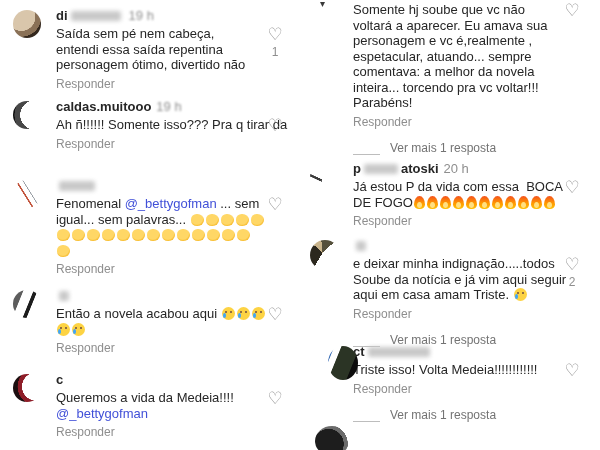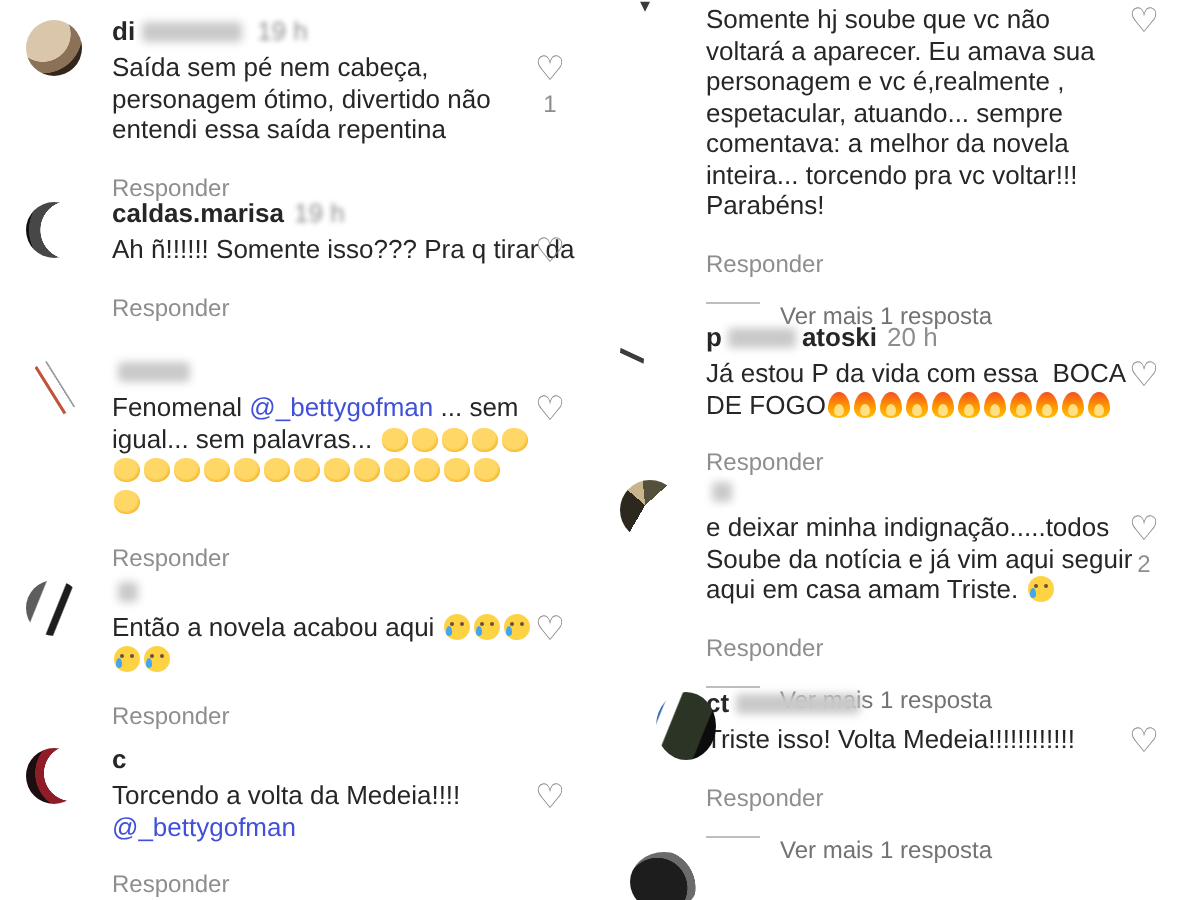--- a/index.html
+++ b/index.html
@@ -30,22 +30,22 @@
          background:radial-gradient(circle at 40% 60%,#1d1d1d 0 55%,#6b6b6b 56% 70%,#fff 71%);}
   .c1-1 .comment-body{margin-left:-28px;padding-left:28px;} 
   .header{font-size:13px;line-height:16px;color:#262626;min-height:6px;margin-bottom:2px;}
   .uname{font-weight:700;color:#262626;}
   .mask{display:inline-block;height:10px;border-radius:2px;background:#c9c9c9;
         filter:blur(2px);vertical-align:-1px;margin:0 3px;}
   .time{color:#8e8e8e;margin-left:5px;font-weight:400;}
   .time.blur{filter:blur(1.3px);}
   .text{font-size:13px;line-height:15.5px;color:#262626;white-space:pre;}
   .mention{color:#4150d8;}
-  .reply{margin-top:14px;font-size:12px;color:#8e8e8e;cursor:pointer;}
-  .viewmore{margin-top:12px;font-size:12px;color:#737373;cursor:pointer;display:flex;align-items:flex-start;}
+  .reply{margin-top:4px;font-size:12px;color:#8e8e8e;cursor:pointer;}
+  .viewmore{margin-top:12px;font-size:12px;color:#737373;cursor:pointer;display:flex;align-items:flex-end;}
   .vm-line{display:inline-block;width:27px;height:1px;background:#bdbdbd;margin-right:10px;}
   .like{position:absolute;right:12px;top:18px;display:flex;flex-direction:column;align-items:center;width:18px;}
   .no-header .like{top:0px;}
   .heart{font-size:17px;line-height:17px;color:#8e8e8e;cursor:pointer;}
   .like-count{font-size:12px;color:#8e8e8e;margin-top:2px;}
   .marker{position:absolute;left:10px;top:-4px;font-size:10px;color:#3a3a3a;}
   
   .em{display:inline-block;vertical-align:-2px;margin:0 1px;position:relative;}
   .em.clap{width:13px;height:12px;border-radius:46% 54% 52% 48%;
            background:radial-gradient(circle at 45% 38%,#ffd766 0 55%,#f0a500 85%);}
@@ -63,36 +63,36 @@
 <body>
 
 <div class="col col0">
   <div class="comment c0-0">
 
     <span class="avatar av-l1"></span>
     <div class="comment-body">
       <div class="header">
         <span class="uname">di</span><span class="mask" style="display: inline-block; width: 50px;"></span><span class="time blur" style="display: inline;">19 h</span>
       </div>
-      <div class="text"><div class="line"><span>Saída sem pé nem cabeça,</span></div><div class="line"><span>personagem ótimo, divertido não</span></div><div class="line"><span>entendi essa saída repentina</span></div></div>
+      <div class="text"><div class="line"><span>Saída sem pé nem cabeça,</span></div><div class="line"><span>entendi essa saída repentina</span></div><div class="line"><span>personagem ótimo, divertido não</span></div></div>
       <div class="reply">Responder</div>
 
     </div>
     <div class="like">
       <span class="heart">♡</span>
       <span class="like-count" style="display: block;">1</span>
     </div>
   </div>
 
   <div class="comment c0-1">
 
     <span class="avatar av-l2"></span>
     <div class="comment-body">
       <div class="header">
-        <span class="uname">caldas.marisa</span><span class="time blur" style="display: inline;">19 h</span>
+        <span class="uname">caldas.muitooo</span><span class="time blur" style="display: inline;">19 h</span>
       </div>
       <div class="text"><div class="line"><span>Ah ñ!!!!!! Somente isso??? Pra q tirar da</span></div></div>
       <div class="reply">Responder</div>
 
     </div>
     <div class="like">
       <span class="heart">♡</span>
 
     </div>
   </div>
@@ -131,21 +131,21 @@
     </div>
   </div>
 
   <div class="comment c0-4">
 
     <span class="avatar av-l5"></span>
     <div class="comment-body">
       <div class="header">
         <span class="uname">c</span>
       </div>
-      <div class="text"><div class="line"><span>Torcendo a volta da Medeia!!!!</span></div><div class="line"><span class="mention">@_bettygofman</span></div></div>
+      <div class="text"><div class="line"><span>Queremos a vida da Medeia!!!!</span></div><div class="line"><span class="mention">@_bettygofman</span></div></div>
       <div class="reply">Responder</div>
 
     </div>
     <div class="like">
       <span class="heart">♡</span>
 
     </div>
   </div>
 </div>
 <div class="col col1">

